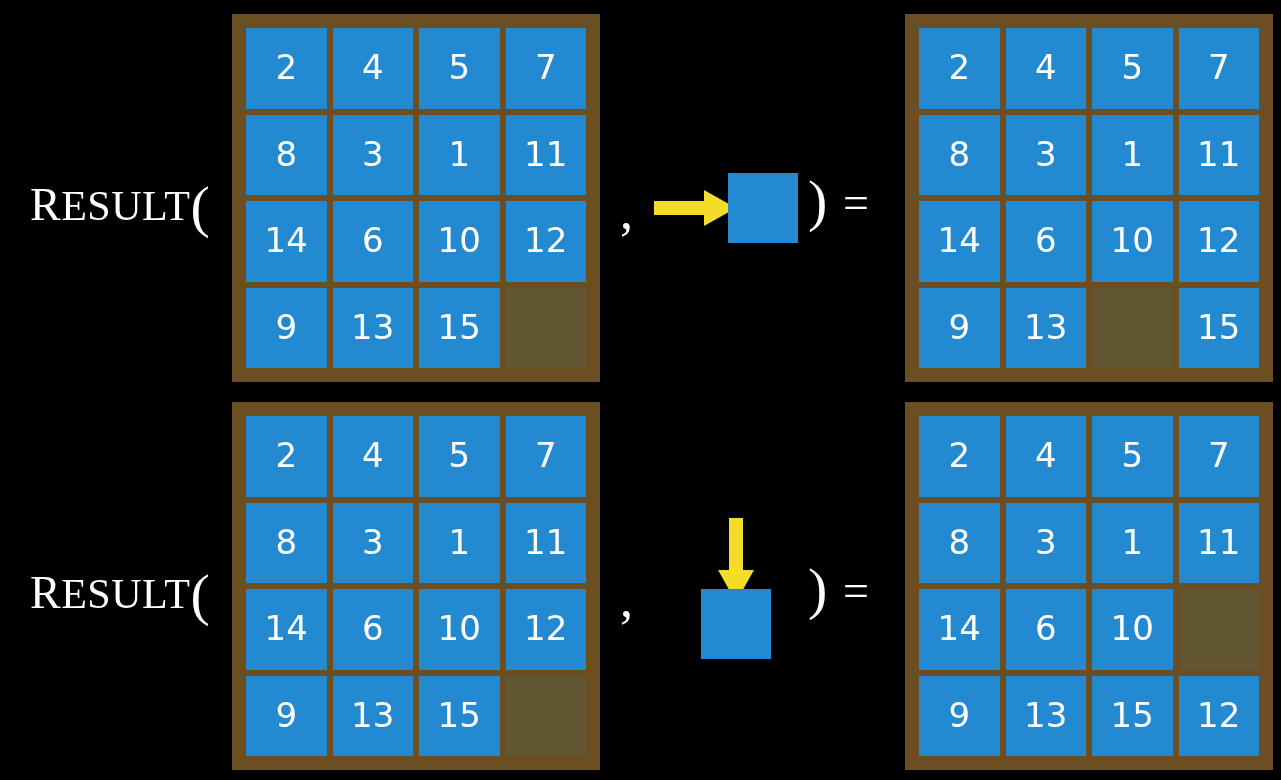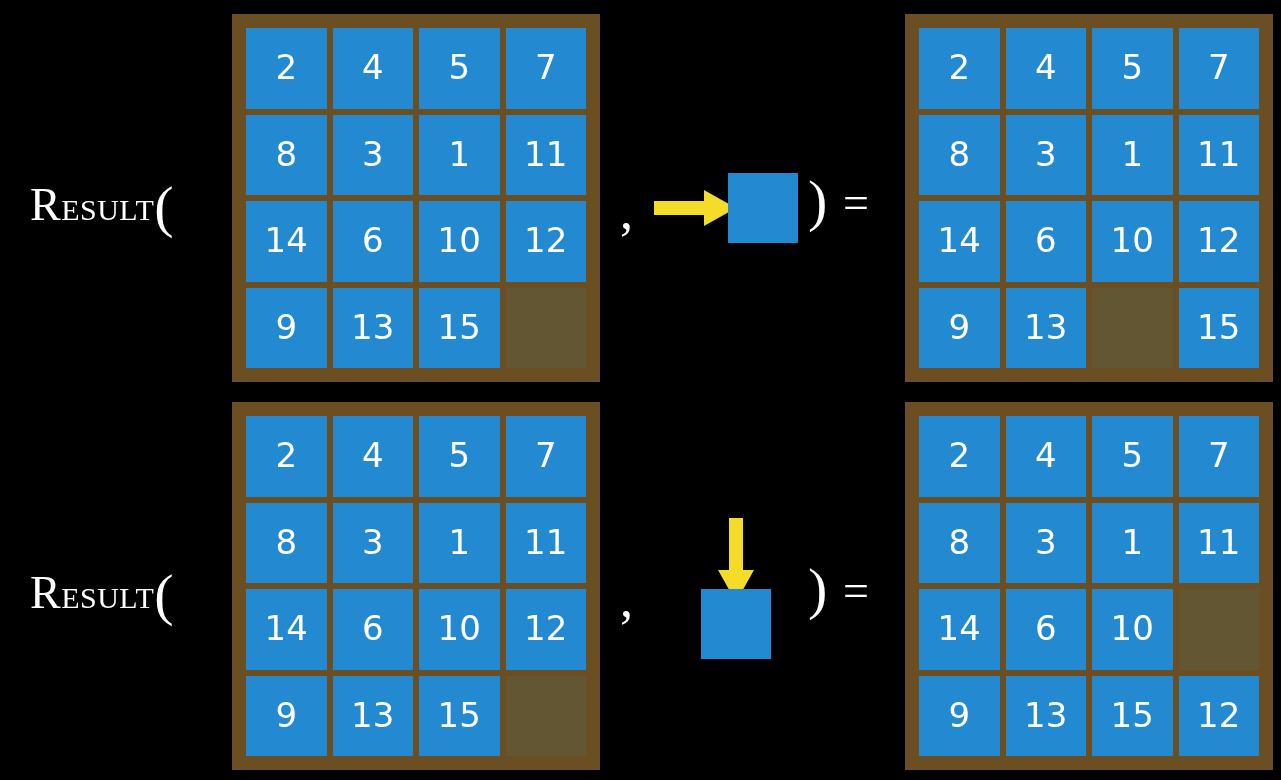--- a/index.html
+++ b/index.html
@@ -30,21 +30,21 @@
     user-select: none;
   }
   .result-label {
     font-size: 46px;
     letter-spacing: 0.5px;
   }
   .result-label .cap {
     font-size: 46px;
   }
   .result-label .small {
-    font-size: 30px;
+    font-size: 42px;
   }
   .result-label .paren {
     font-size: 58px;
     position: relative;
     top: 6px;
   }
   .comma {
     font-size: 52px;
   }
   .paren-close {

